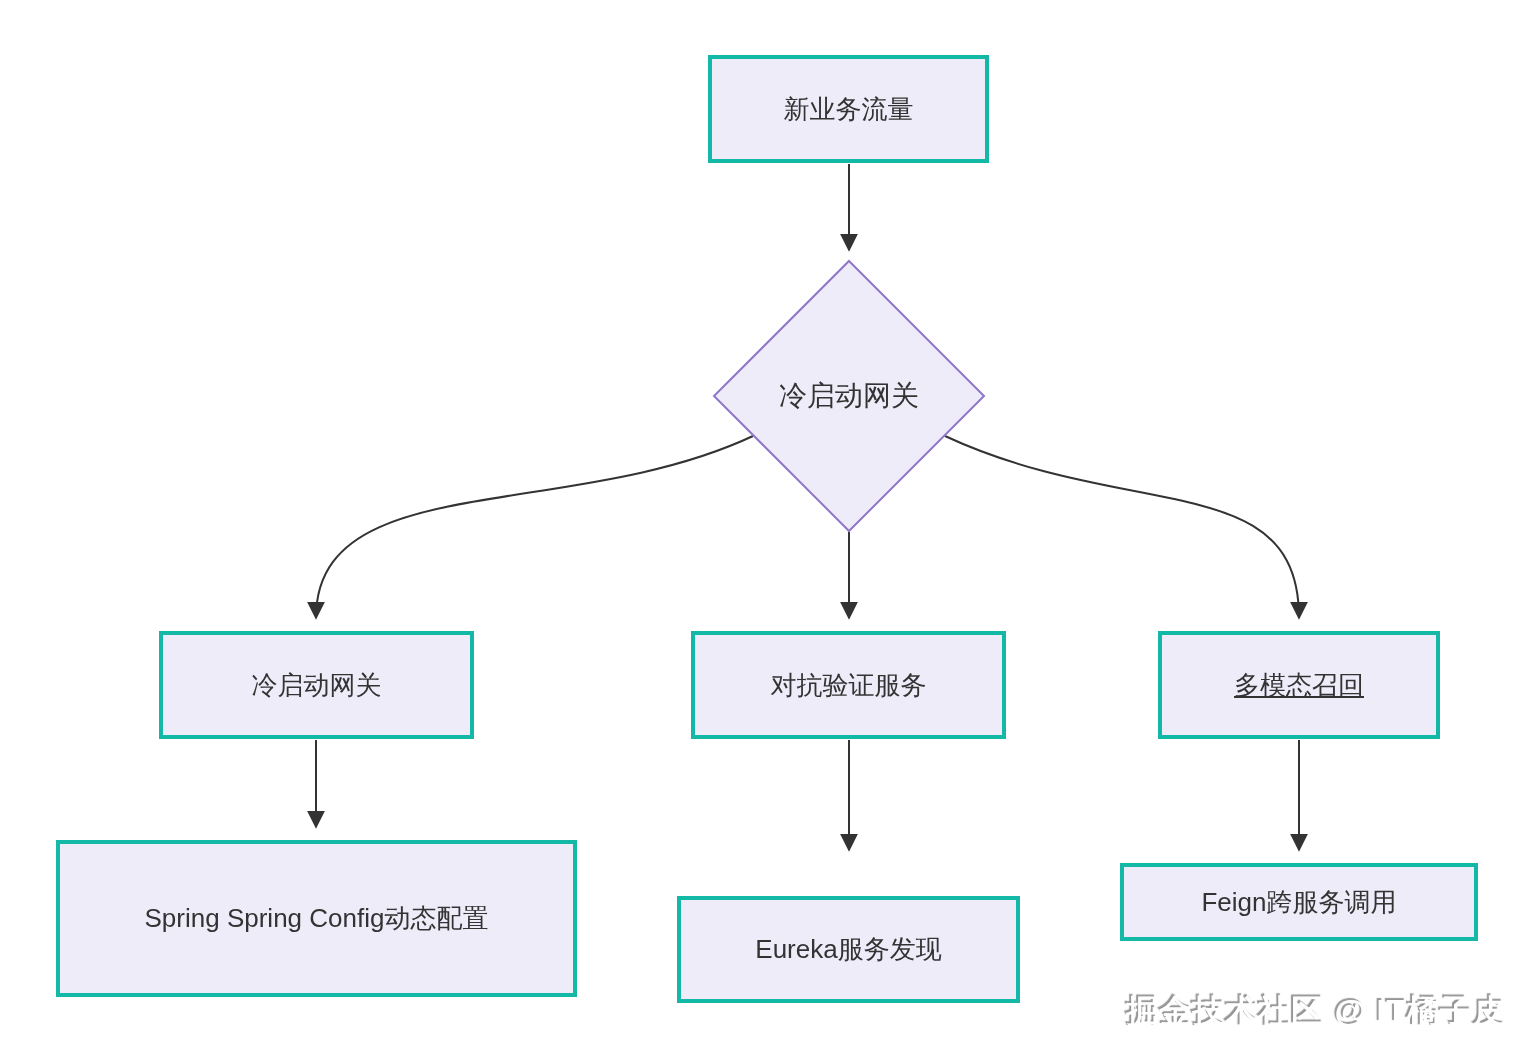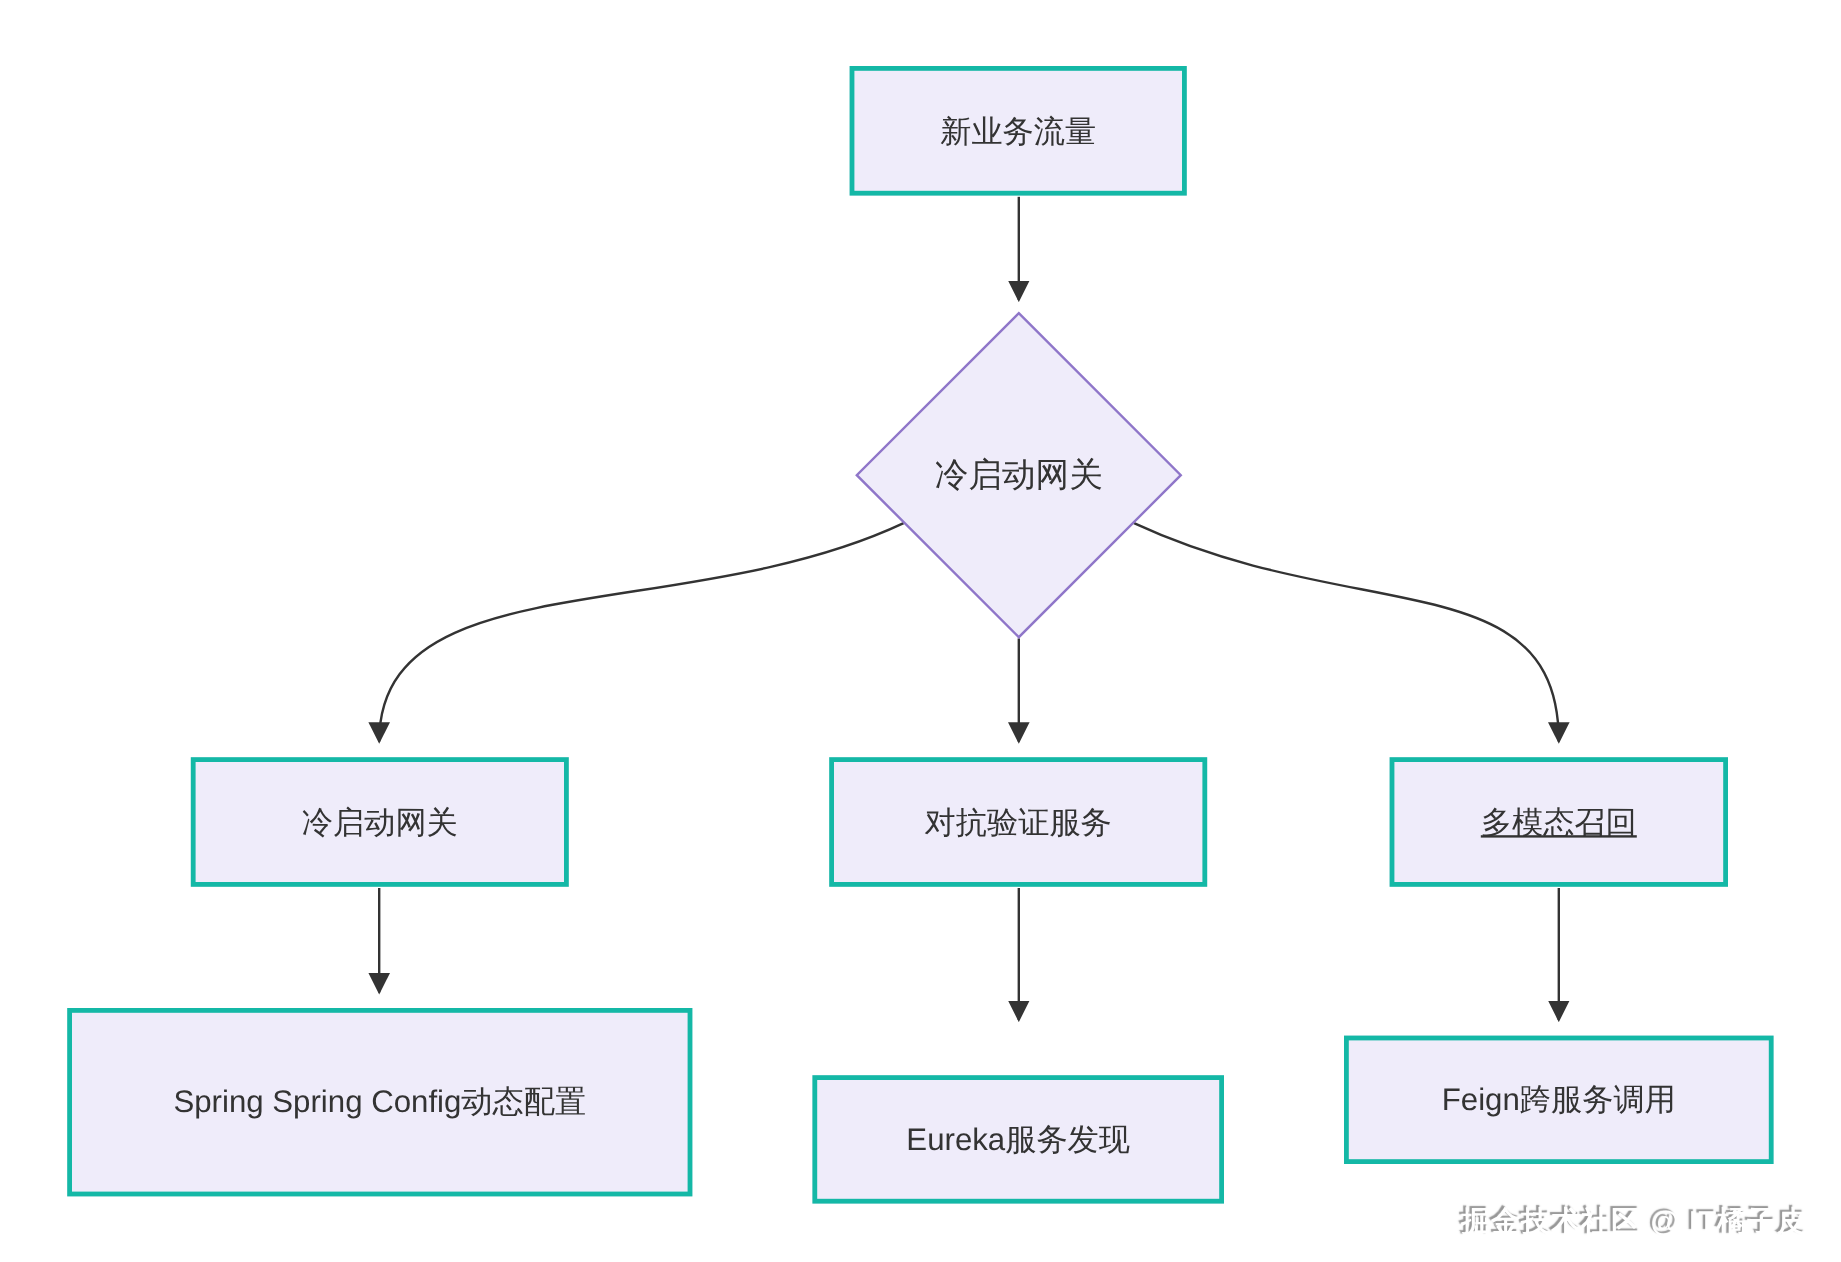--- a/index.html
+++ b/index.html
@@ -44,21 +44,21 @@
     font-size: 28px;
     display: flex;
     align-items: center;
     justify-content: center;
     text-align: center;
   }
   .watermark {
     position: absolute;
     right: 28px;
     bottom: 18px;
-    font-size: 24px;
+    font-size: 32px;
     font-weight: bold;
     color: #ffffff;
     text-shadow: -2px -2px 1px rgba(130,130,130,0.85), 1px 1px 1px rgba(255,255,255,0.9);
     letter-spacing: 1px;
   }
 </style>
 </head>
 <body>
 
 <div class="canvas">
@@ -108,19 +108,19 @@
   </div>
 
   <div class="node" style="left:56px; top:840px; width:521px; height:157px;">
     <span class="label-inner" style="max-width:460px;">Spring Spring Config动态配置</span>
   </div>
 
   <div class="node" style="left:677px; top:863px; width:343px; height:107px;margin-top:33px;">
     <span class="label-inner">Eureka服务发现</span>
   </div>
 
-  <div class="node" style="left:1120px; top:863px; width:358px; height:107px;">
+  <div class="node" style="left:1120px; top:863px; width:358px; height:78px;">
     <span class="label-inner">Feign跨服务调用</span>
   </div>
 
   <div class="watermark">掘金技术社区 @ IT橘子皮</div>
 
 </div>
 
 </body></html>

